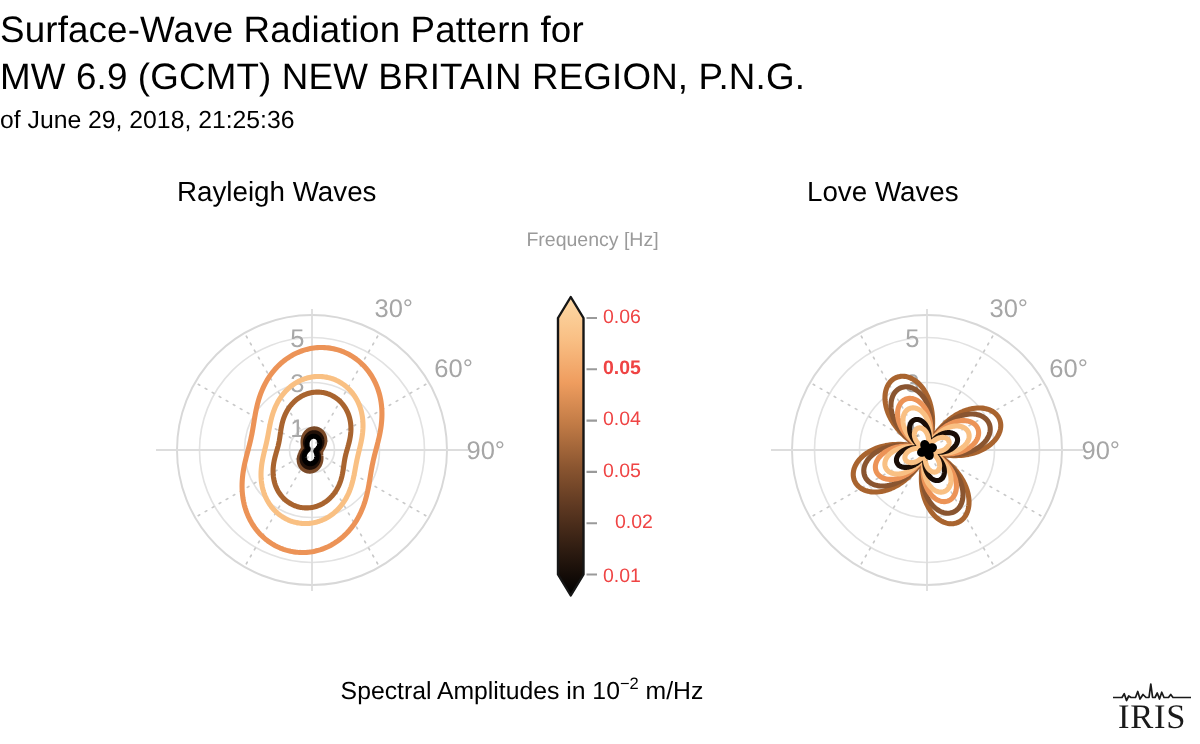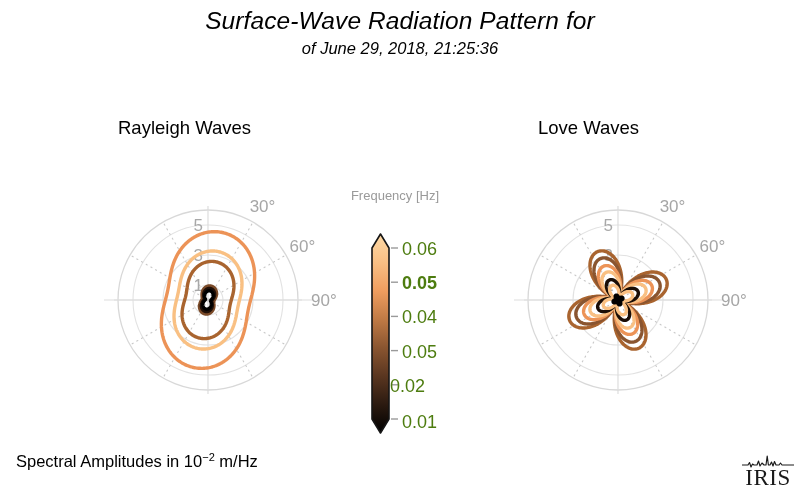--- a/index.html
+++ b/index.html
@@ -4,55 +4,56 @@
 <style>
   html,body{margin:0;padding:0;}
   body{
     width:800px;height:496px;background:#ffffff;
     font-family:"Liberation Sans",sans-serif;
     color:#000;overflow:hidden;position:relative;
   }
   .stage{position:relative;width:800px;height:496px;}
 
   
-  .title-block{position:absolute;left:0;top:6px;width:800px;text-align:center;font-style:italic;}
+  .title-block{position:absolute;left:0;top:6px;width:800px;}
   .title-l1{font-size:24.5px;letter-spacing:0.1px;line-height:30px;}
   .title-l2{font-size:24.5px;letter-spacing:0.1px;line-height:32px;}
   .title-l3{font-size:16.5px;line-height:24px;}
 
   .subplot-title{position:absolute;font-size:18.5px;color:#000;white-space:nowrap;}
   #rayleigh-title{left:106px;top:117px;margin-left:12px;}
   #love-title{left:538px;top:117px;text-align:center;}
 
-  .caption{position:absolute;left:16px;top:452px;width:688px;
+  .caption{position:absolute;left:4px;top:452px;width:688px;text-align:center;
            font-size:16.5px;white-space:nowrap;}
   .caption sup{font-size:11px;vertical-align:super;line-height:0;}
 
   
-  #colorbar-group{position:absolute;left:330px;top:152px;width:130px;height:250px;margin-top:36px;}
+  #colorbar-group{position:absolute;left:330px;top:152px;width:130px;height:250px;}
   .cb-title{position:absolute;left:0;top:0;width:130px;text-align:center;
             font-size:13px;color:#9a9a9a;white-space:nowrap;}
-  .cb-ticklabel{position:absolute;font-size:18px;color:#4d7c0f;white-space:nowrap;}
+  .cb-ticklabel{position:absolute;font-size:13px;color:#ef4444;white-space:nowrap;}
 
   
   .polar-label{font-size:17px;fill:#a6a6a6;font-family:"Liberation Sans",sans-serif;}
   .polar-rlabel{font-size:17px;fill:#a8a8a8;font-family:"Liberation Sans",sans-serif;}
 
   
   #iris-logo{position:absolute;left:740px;top:452px;width:56px;height:40px;}
   .iris-text{font-family:"Liberation Serif",serif;font-size:23px;fill:#1a1a1a;
              letter-spacing:0.5px;}
 </style>
 </head>
 <body>
 
 <div class="stage">
 
   <div class="title-block">
     <div class="title-l1">Surface-Wave Radiation Pattern for</div>
+    <div class="title-l2">MW 6.9 (GCMT) NEW BRITAIN REGION, P.N.G.</div>
     <div class="title-l3">of June 29, 2018, 21:25:36</div>
   </div>
 
   <div class="subplot-title" id="rayleigh-title">Rayleigh Waves</div>
   <div class="subplot-title" id="love-title">Love Waves</div>
 
   <svg id="plots-svg" width="800" height="496" style="position:absolute;left:0;top:0;">
       <g>
         <circle cx="208" cy="300" r="15" fill="none" stroke="#e2e2e2" stroke-width="1.1"></circle>
         <circle cx="208" cy="300" r="45" fill="none" stroke="#e2e2e2" stroke-width="1.1"></circle>
@@ -145,21 +146,21 @@
         <line x1="29" y1="90.4" x2="36" y2="90.4" stroke="#9a9a9a" stroke-width="1.4"></line>
         <line x1="29" y1="124.6" x2="36" y2="124.6" stroke="#9a9a9a" stroke-width="1.4"></line>
         <line x1="29" y1="158.8" x2="36" y2="158.8" stroke="#9a9a9a" stroke-width="1.4"></line>
         <line x1="29" y1="193" x2="36" y2="193" stroke="#9a9a9a" stroke-width="1.4"></line>
       </svg>
     <div id="cb-labels">
         <div class="cb-ticklabel" style="left: 72px; top: 51px;">0.06</div>
         <div class="cb-ticklabel" style="left: 72px; top: 85.2px; font-weight: bold;">0.05</div>
         <div class="cb-ticklabel" style="left: 72px; top: 119.4px;">0.04</div>
         <div class="cb-ticklabel" style="left: 72px; top: 153.6px;">0.05</div>
-        <div class="cb-ticklabel" style="left: 60px; top: 187.8px; text-align: center;">0.02</div>
+        <div class="cb-ticklabel" style="left: 80px; top: 187.8px; text-align: center;">0.02</div>
         <div class="cb-ticklabel" style="left: 72px; top: 224px;">0.01</div>
       </div>
   </div>
 
   <div class="caption">
     <span>Spectral Amplitudes in 10</span><sup>−2</sup><span> m/Hz</span>
   </div>
 
   <svg id="iris-logo" viewBox="0 0 56 40">
     <path d="M2 13 L8 13 L9.5 10.5 L11 15 L12.5 12 L14 13 L17 13 L18.5 9 L20 14 L22 11 L24 13

